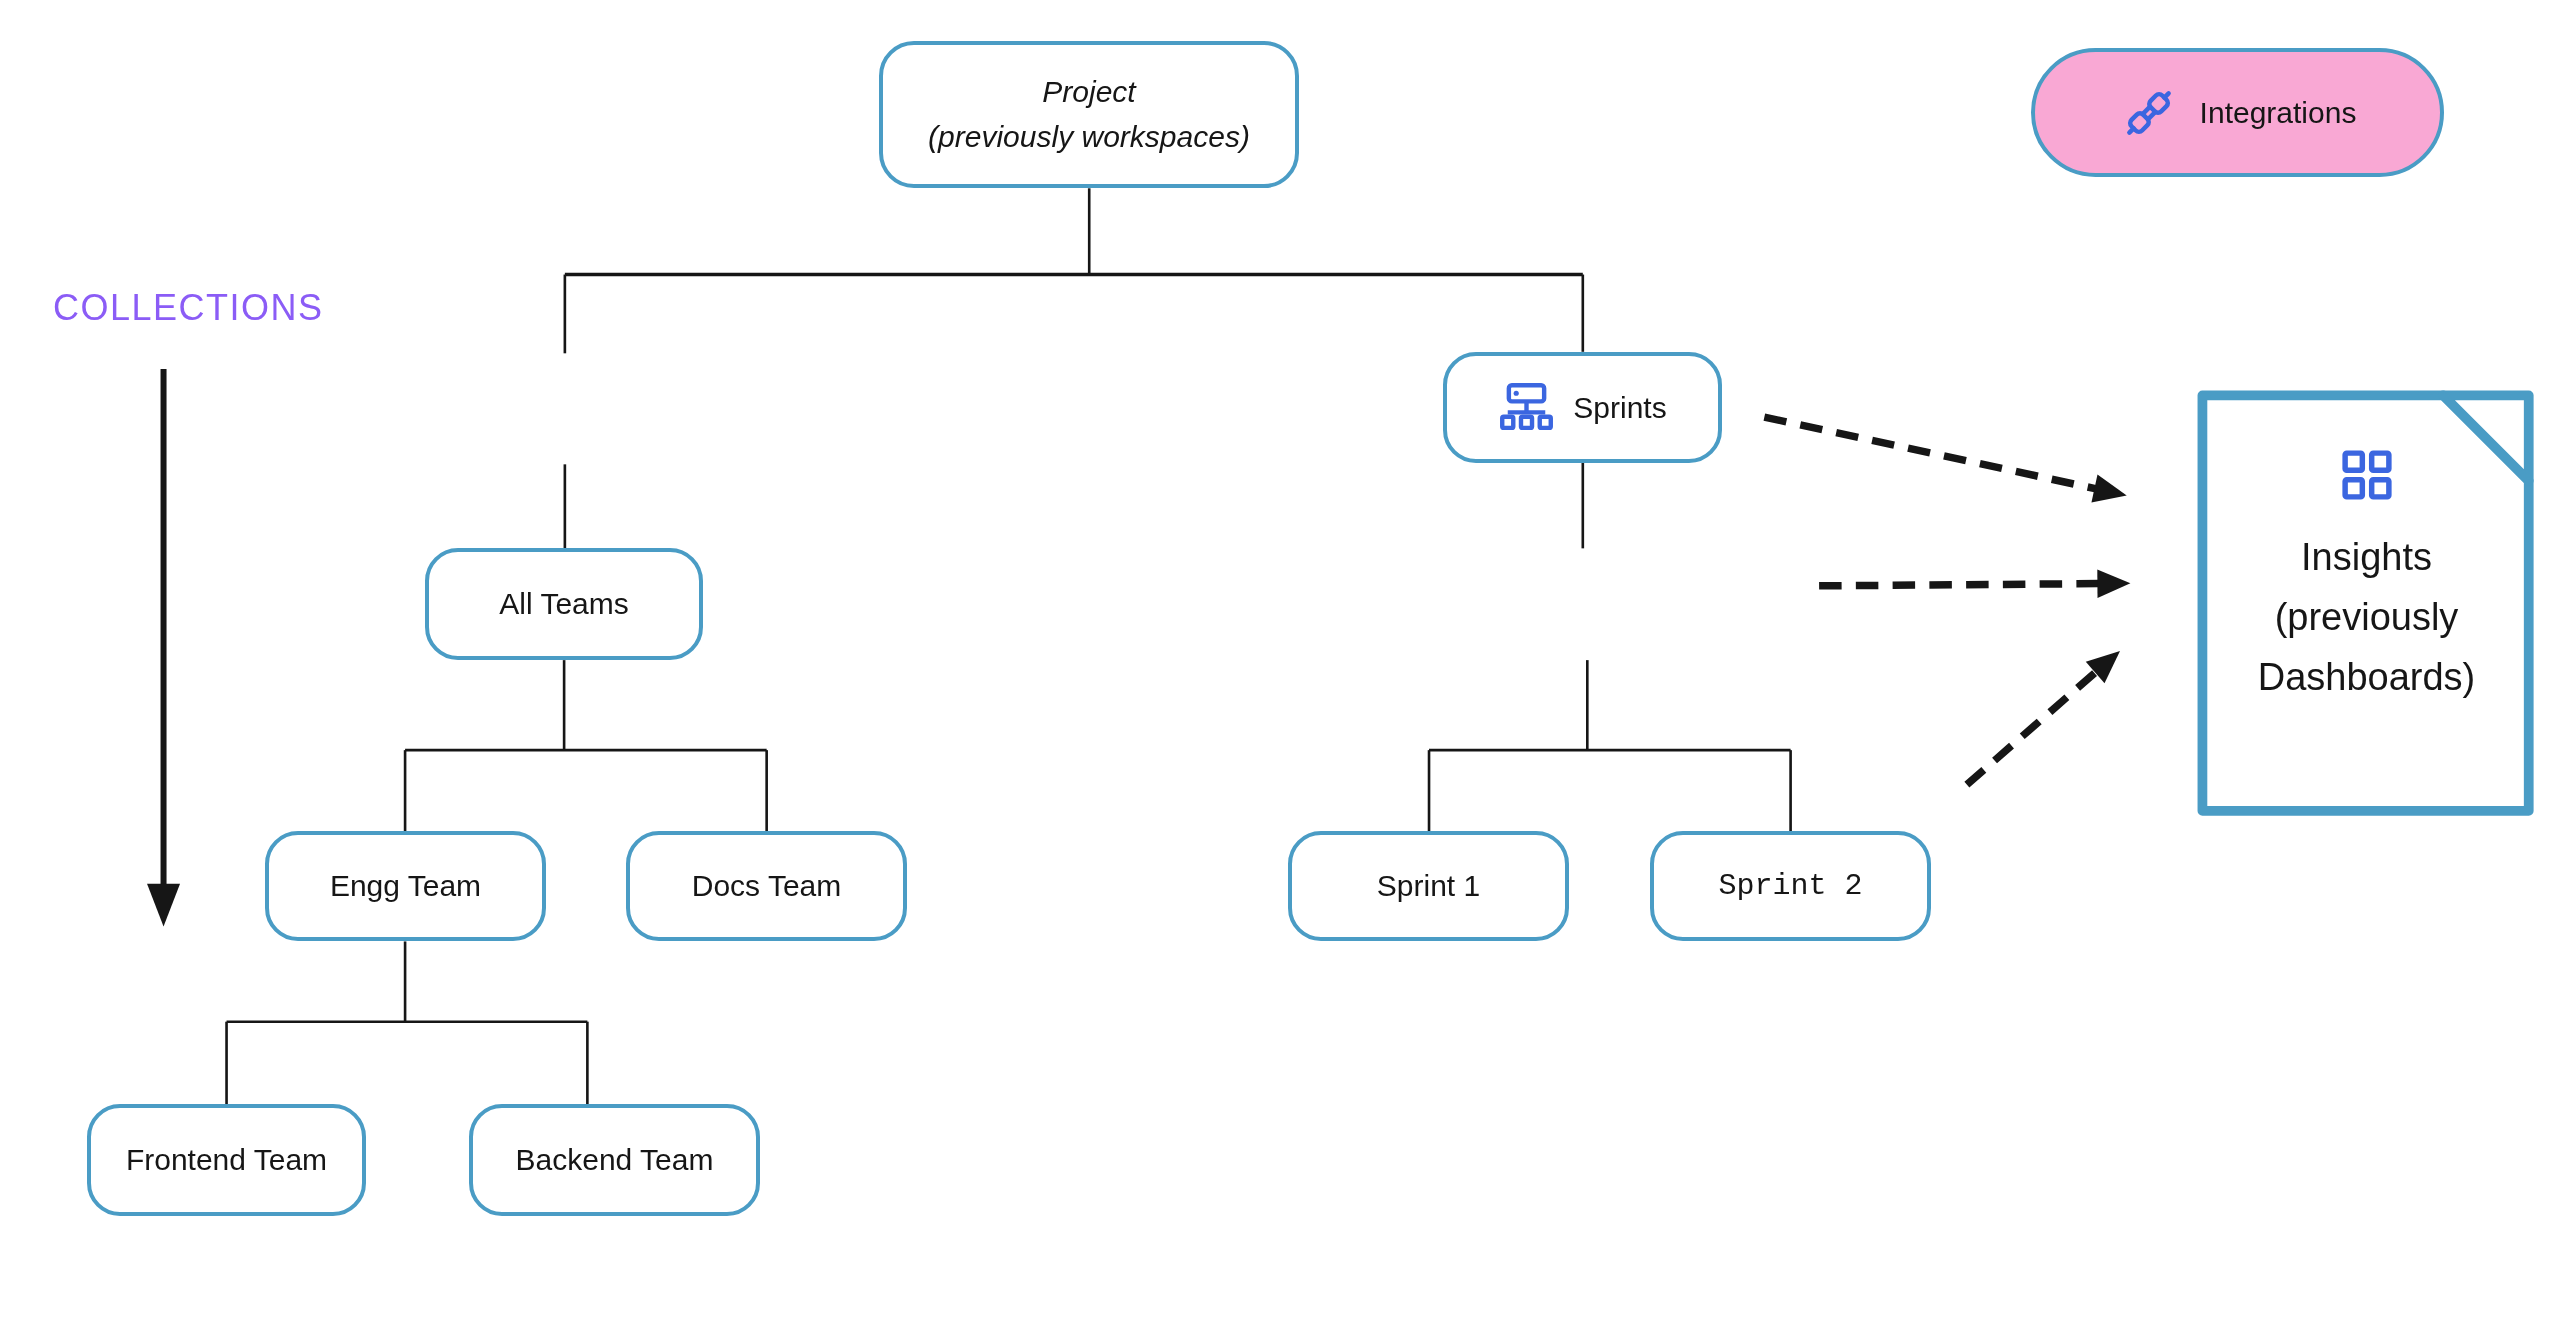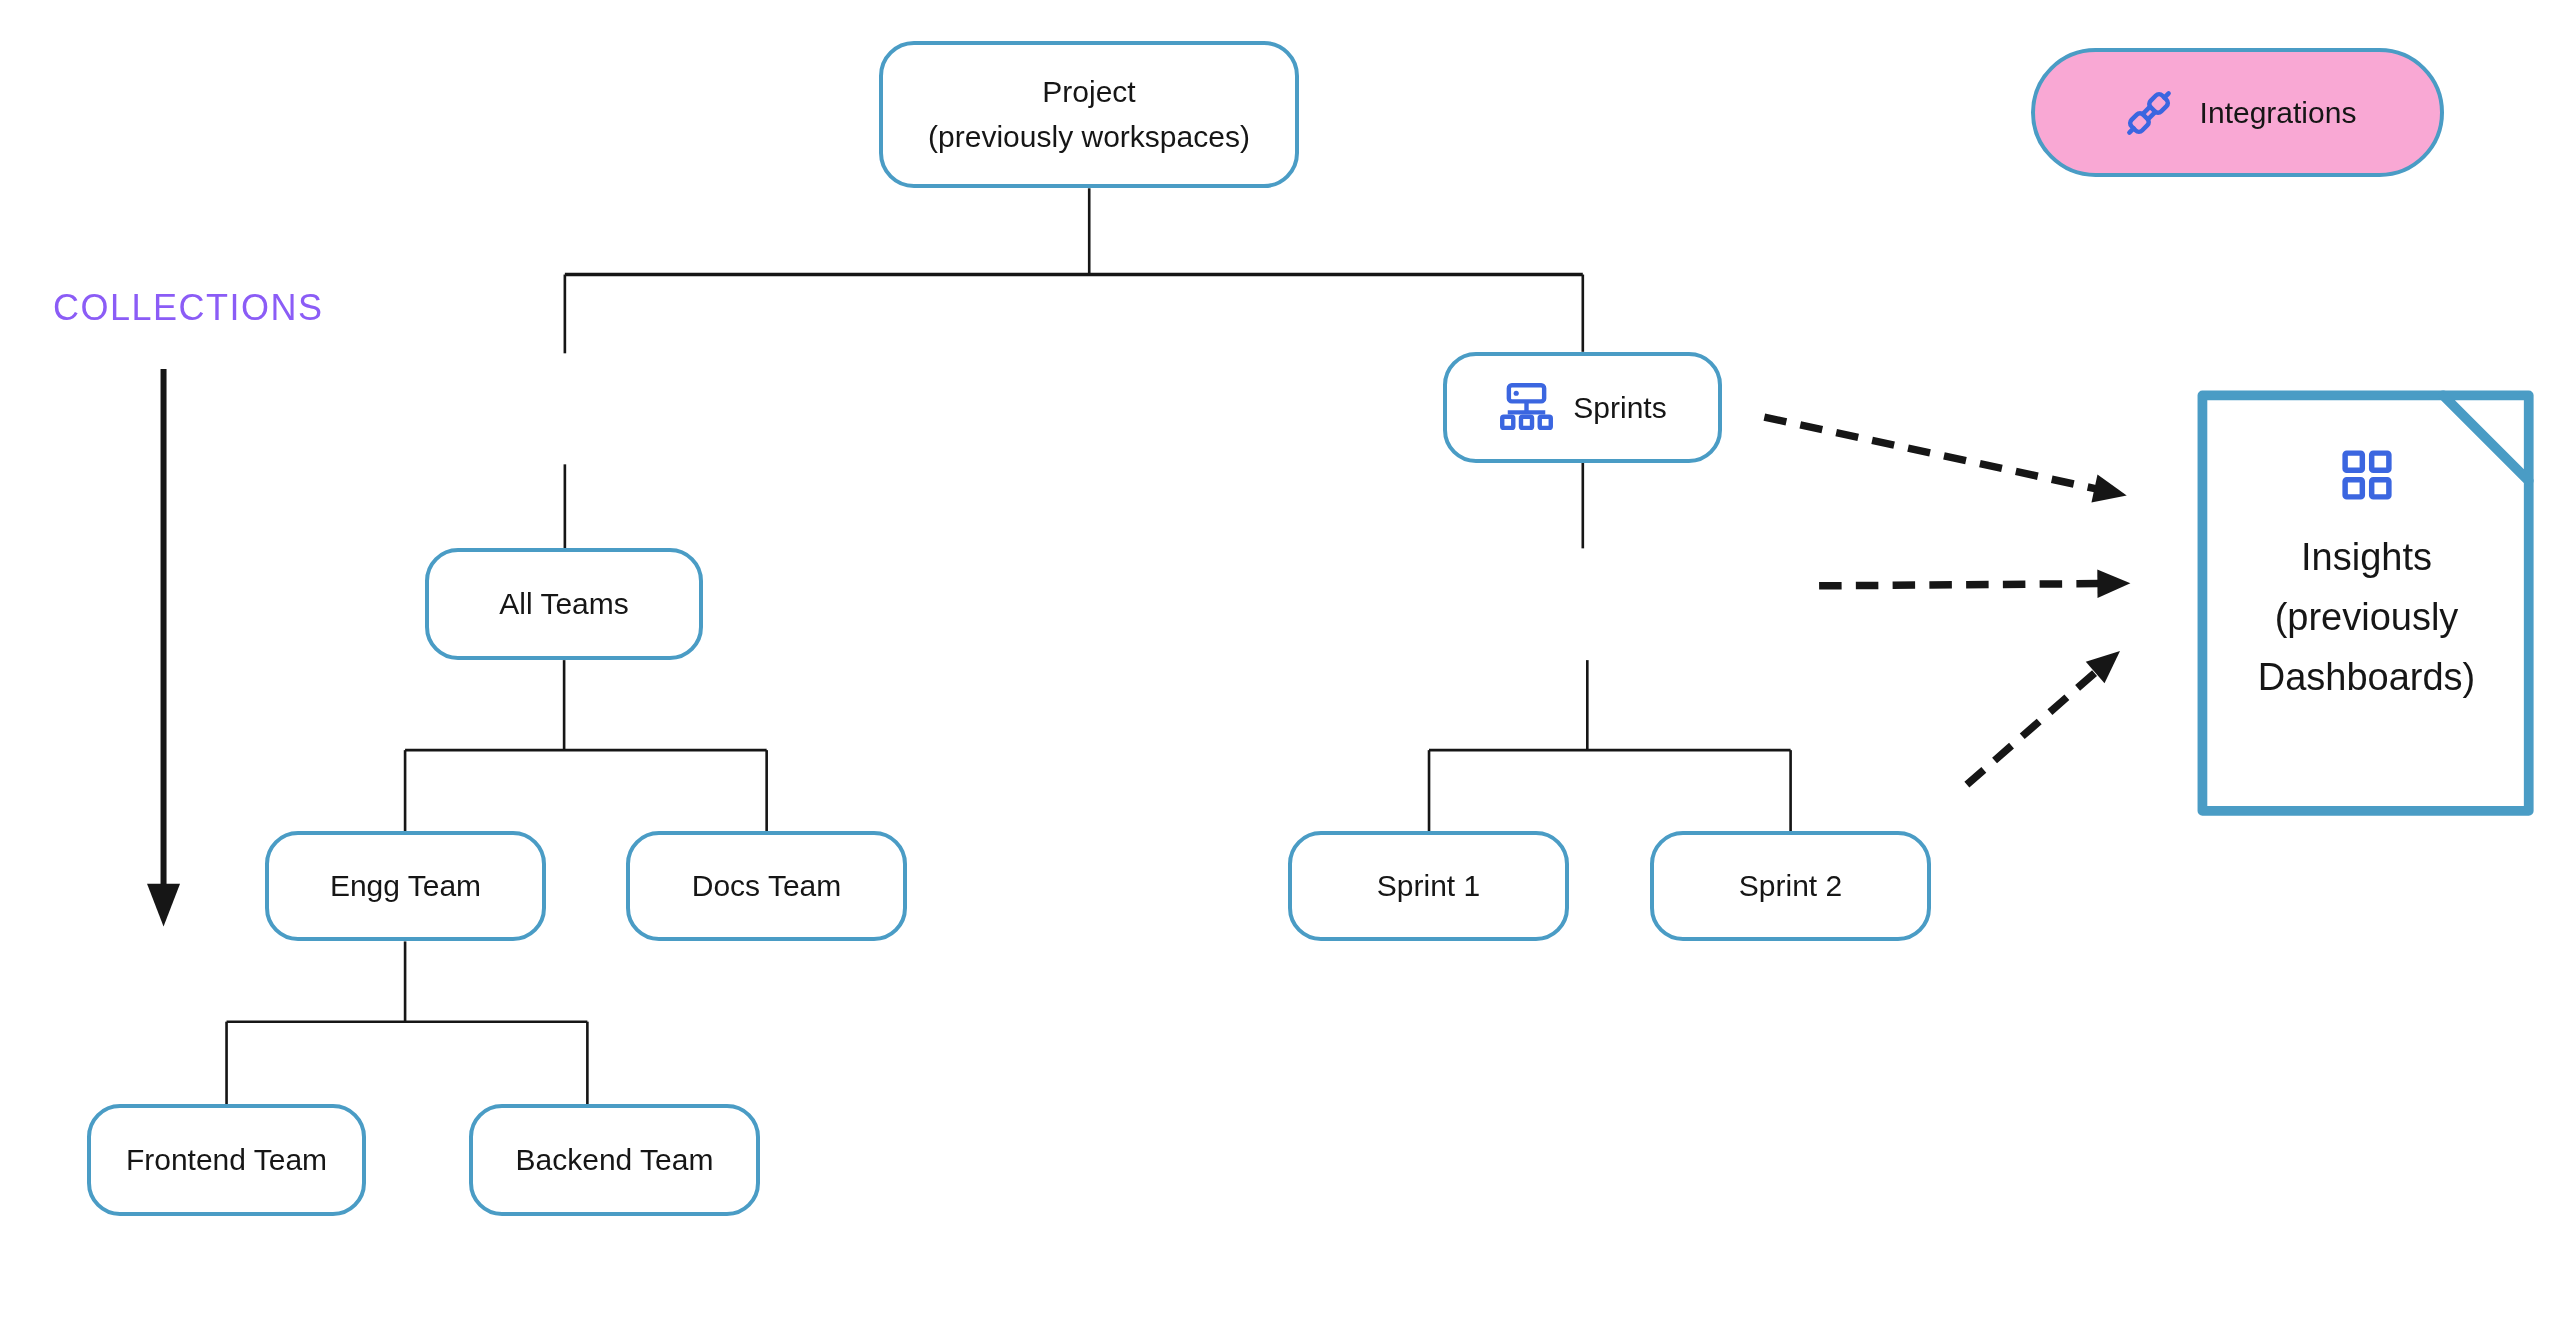--- a/index.html
+++ b/index.html
@@ -125,21 +125,21 @@
           <line x1="33" y1="35" x2="47" y2="35"></line>
           <line x1="33" y1="45" x2="47" y2="45"></line>
           <line x1="3" y1="40" x2="11" y2="40"></line>
           <line x1="69" y1="40" x2="77" y2="40"></line>
         </g>
       </svg>
     </span>
     <span class="lbl">Integrations</span>
   </div>
 
-  <div class="node two-line" style="left:879px;top:41px;width:420px;height:147px;">
+  <div class="node two-line" style="left:879px;top:41px;width:420px;height:147px;font-style:italic;">
     <span class="lbl">Project</span>
     <span class="lbl">(previously workspaces)</span>
   </div>
 
 
   <div class="node" style="left:1443px;top:352px;width:279px;height:111px;">
     <span class="icon">
       <svg width="57" height="50" viewBox="0 0 76 68" fill="none">
         <g stroke="#3B66E0" stroke-width="6">
           <rect x="14" y="3" width="48" height="22" rx="4"></rect>
@@ -165,21 +165,21 @@
   </div>
 
   <div class="node" style="left:626px;top:831px;width:281px;height:110px;">
     <span class="lbl">Docs Team</span>
   </div>
 
   <div class="node" style="left:1288px;top:831px;width:281px;height:110px;">
     <span class="lbl">Sprint 1</span>
   </div>
 
-  <div class="node" style="left:1650px;top:831px;width:281px;height:110px;">
+  <div class="node" style="left:1650px;top:831px;width:281px;height:110px;font-family:Liberation Mono, monospace;">
     <span class="lbl">Sprint 2</span>
   </div>
 
   <div class="node" style="left:87px;top:1104px;width:279px;height:112px;">
     <span class="lbl">Frontend Team</span>
   </div>
 
   <div class="node" style="left:447px;top:1104px;width:291px;height:112px;margin-left:22px;">
     <span class="lbl">Backend Team</span>
   </div>

